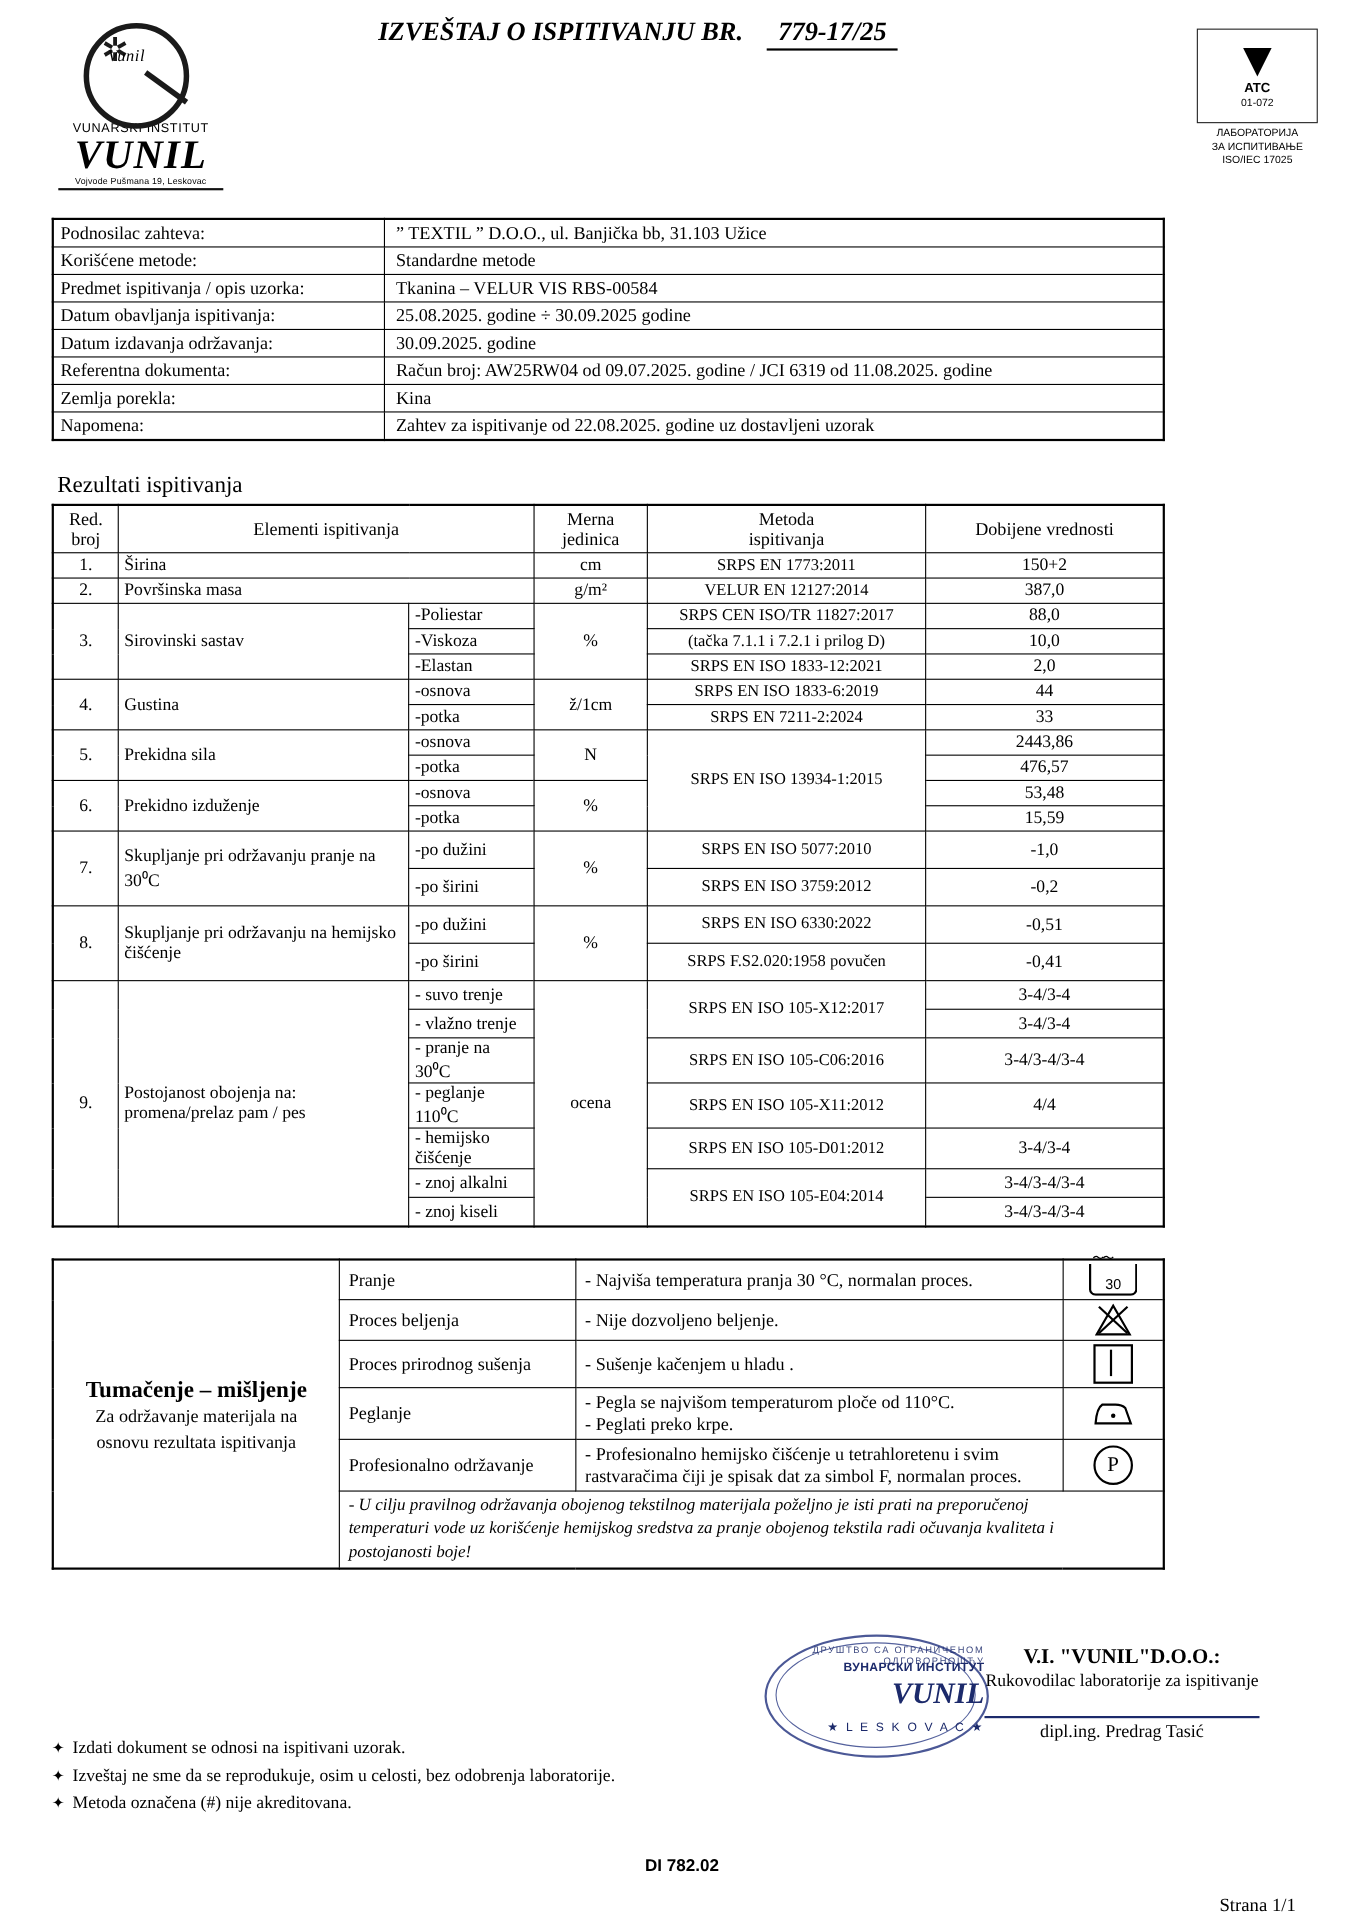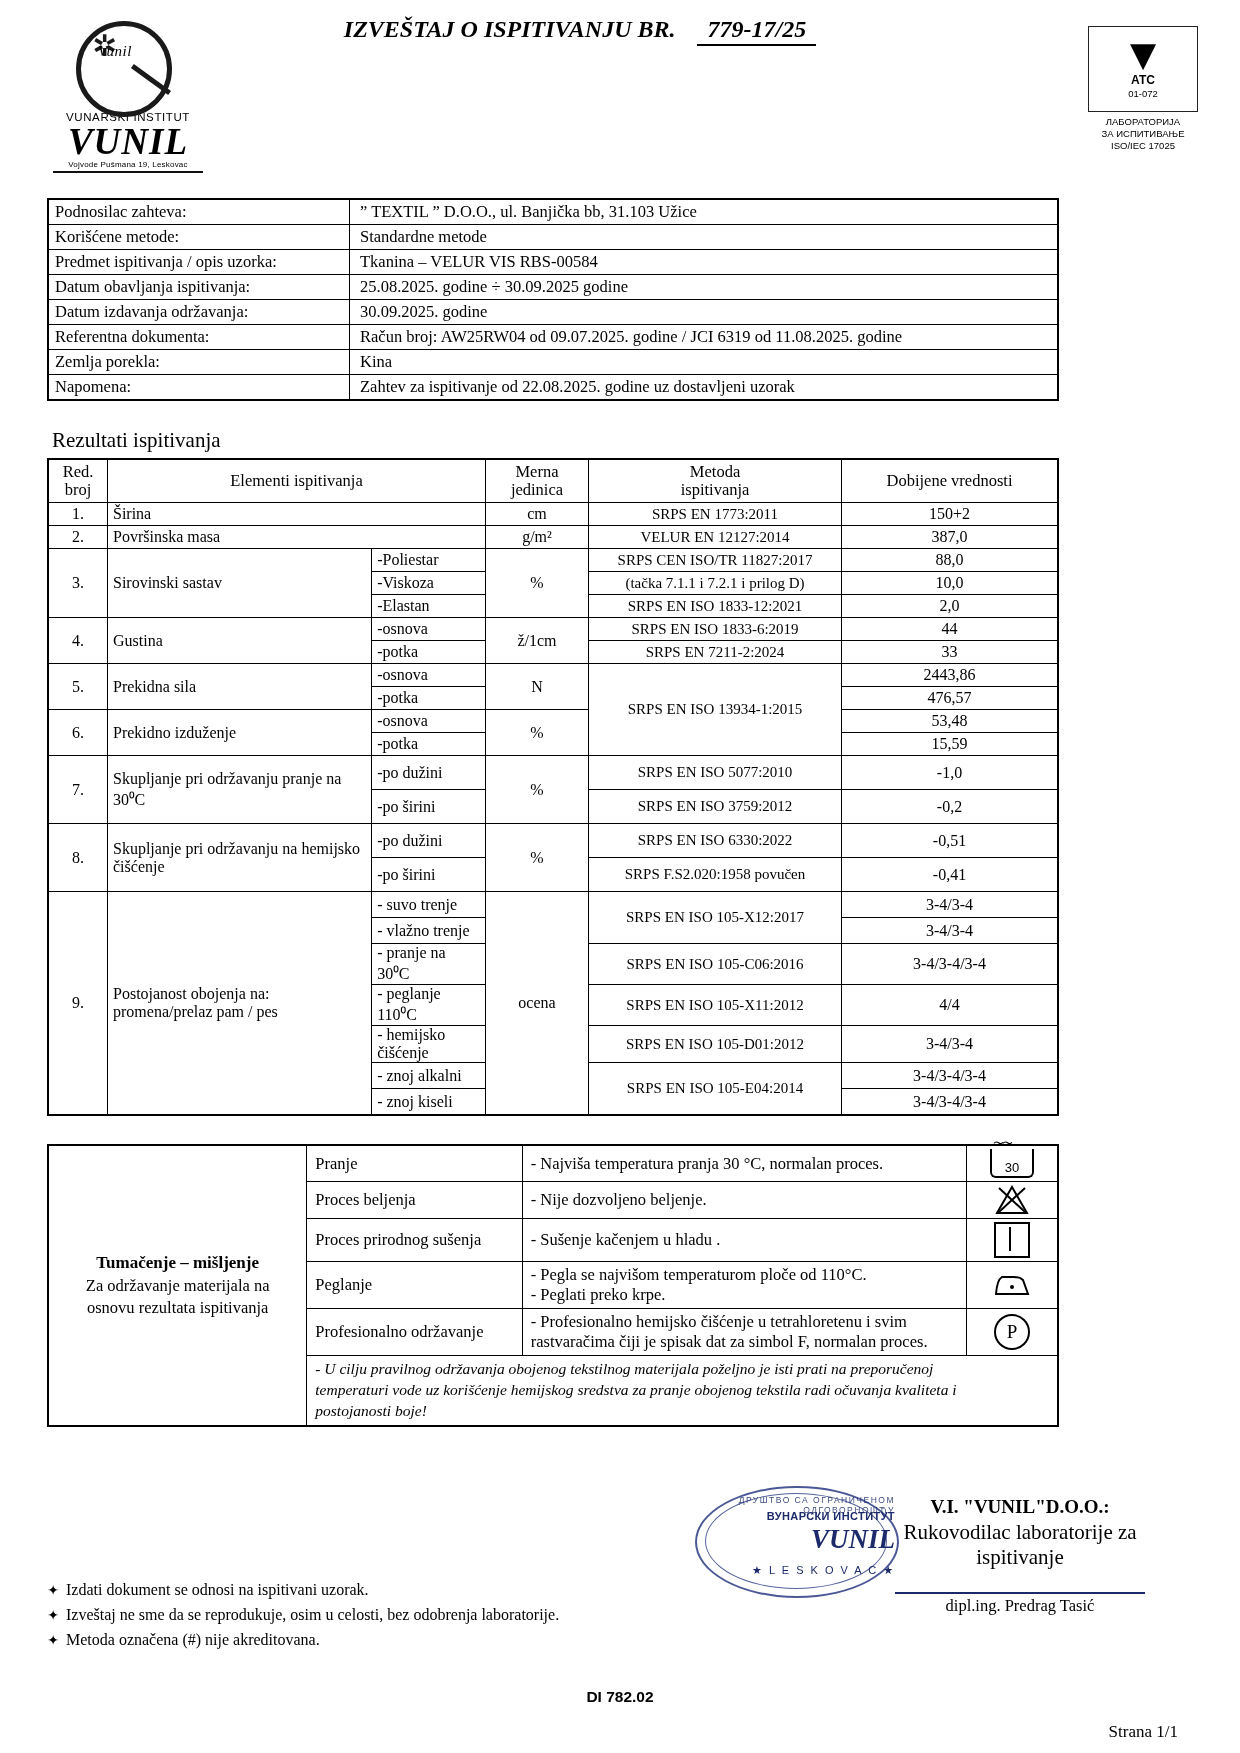--- a/index.html
+++ b/index.html
@@ -263,21 +263,21 @@
     vertical-align: middle;
   }
   .care-left {
     width: 262px;
     text-align: center;
     border-right: 1px solid #000;
     font-size: 16.5px;
     line-height: 1.35;
     vertical-align: middle;
   }
-  .care-left b { font-size: 17px; }
+  .care-left b { font-size: 21px; }
   .care-key { width: 212px; padding-left: 14px; }
   .care-val { width: 470px; }
   .care-sym { width: 78px; text-align: center; }
   .care-note {
     font-style: italic;
     font-size: 15.5px;
     line-height: 1.35;
     padding: 4px 10px 6px 14px;
   }
   .sym-wash {
@@ -345,21 +345,21 @@
   
   .sign-block {
     position: absolute;
     right: 60px;
     top: 1480px;
     width: 320px;
     text-align: center;
     font-size: 17px;
   }
   .sign-title { font-weight: bold; font-size: 19px; }
-  .sign-role { font-size: 21px; margin-top: 2px; }
+  .sign-role { font-size: 16px; margin-top: 2px; }
   .sign-line {
     width: 250px; height: 2px; background: #1c2a6b;
     margin: 22px auto 2px auto;
   }
   .sign-name { font-size: 16.5px; }
   .stamp {
     position: absolute;
     left: 695px;
     top: 1470px;
     width: 205px;

